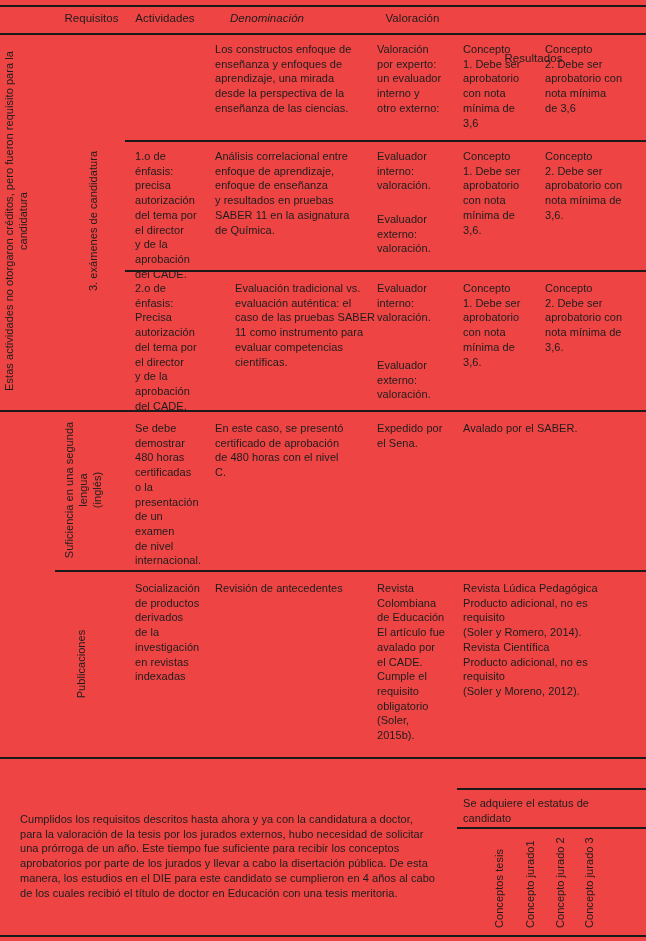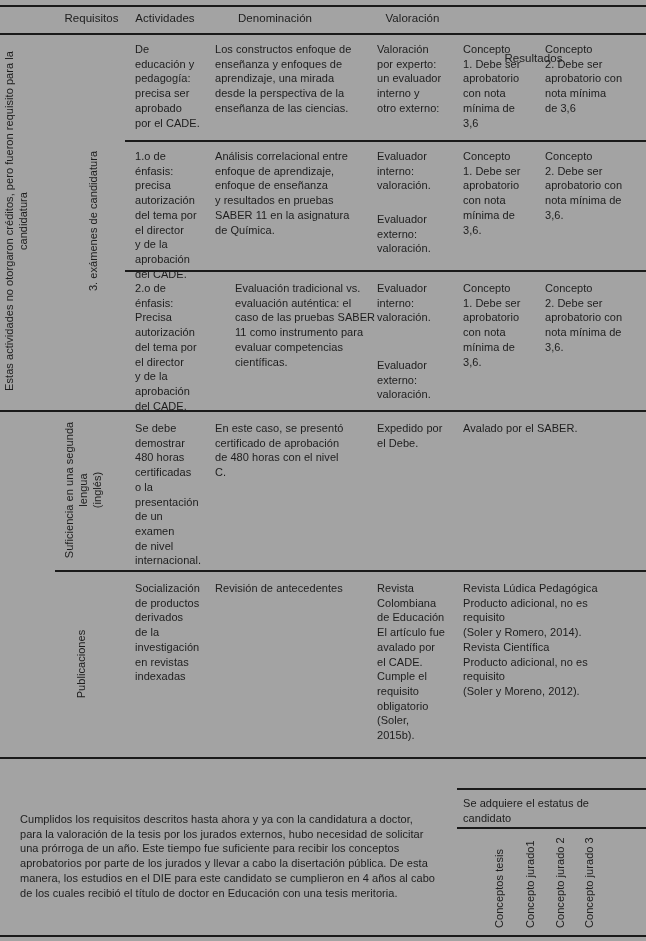--- a/index.html
+++ b/index.html
@@ -1,17 +1,17 @@
 <!DOCTYPE html>
 <html><head>
 <meta charset="utf-8">
 <style>
   html,body{margin:0;padding:0;background:#ffffff;}
   .page{
-    position:relative;width:646px;height:941px;background:#a3a3a3;
+    position:relative;width:646px;height:941px;background:#ef4444;
     font-family:"Liberation Sans",sans-serif;color:#1d1d1d;
     font-size:11px;line-height:14.7px;letter-spacing:0.05px;overflow:hidden;
   }
   .hr{position:absolute;background:#1a1a1a;height:1.5px;}
   .cell{position:absolute;white-space:pre-line;text-align:left;}
   .hdr{position:absolute;text-align:center;font-size:11.5px;white-space:nowrap;}
   .vlabel{
     position:absolute;transform:rotate(-90deg);
     text-align:center;white-space:pre-line;line-height:14px;
   }
@@ -28,38 +28,32 @@
   <div class="hr" style="left:125px;top:270px;width:521px;"></div>
   <div class="hr" style="left:0;top:410px;width:646px;"></div>
   <div class="hr" style="left:55px;top:570px;width:591px;"></div>
   <div class="hr" style="left:0;top:757px;width:646px;"></div>
   <div class="hr" style="left:457px;top:788px;width:189px;"></div>
   <div class="hr" style="left:457px;top:827px;width:189px;"></div>
   <div class="hr" style="left:0;top:935px;width:646px;"></div>
 
   <div class="hdr" style="left:55px;top:11px;width:73px;">Requisitos</div>
   <div class="hdr" style="left:130px;top:11px;width:70px;">Actividades</div>
-  <div class="hdr" style="left:215px;top:11px;width:120px;">Denominación</div>
+  <div class="hdr" style="left:207px;top:11px;width:120px;font-style:italic;">Denominación</div>
   <div class="hdr" style="left:375px;top:11px;width:75px;">Valoración</div>
   <div class="hdr" style="left:446px;top:11px;width:175px;margin-top:40px;">Resultados</div>
 
   <div class="vlabel" style="left:-172px;top:206px;width:377px;height:30px;">Estas actividades no otorgaron créditos, pero fueron requisito para la
 candidatura</div>
   <div class="vlabel" style="left:-96px;top:214px;width:377px;height:14px;">3. exámenes de candidatura</div>
   <div class="vlabel" style="left:4px;top:468px;width:160px;height:44px;">Suficiencia en una segunda
 lengua
 (inglés)</div>
   <div class="vlabel" style="left:-12px;top:657px;width:186px;height:14px;">Publicaciones</div>
 
-  <div class="cell" style="left:135px;top:42px;width:90px;">De
-educación y
-pedagogía:
-precisa ser
-aprobado
-por el CADE.</div>
   <div class="cell" style="left:215px;top:42px;width:168px;">Los constructos enfoque de
 enseñanza y enfoques de
 aprendizaje, una mirada
 desde la perspectiva de la
 enseñanza de las ciencias.</div>
   <div class="cell" style="left:377px;top:42px;width:95px;">Valoración
 por experto:
 un evaluador
 interno y
 otro externo:</div>
@@ -149,21 +143,21 @@
 presentación
 de un
 examen
 de nivel
 internacional.</div>
   <div class="cell" style="left:215px;top:421px;width:168px;">En este caso, se presentó
 certificado de aprobación
 de 480 horas con el nivel
 C.</div>
   <div class="cell" style="left:377px;top:421px;width:95px;">Expedido por
-el Debe.</div>
+el Sena.</div>
   <div class="cell" style="left:463px;top:421px;width:180px;">Avalado por el SABER.</div>
 
   <div class="cell" style="left:135px;top:581px;width:90px;">Socialización
 de productos
 derivados
 de la
 investigación
 en revistas
 indexadas</div>
   <div class="cell" style="left:215px;top:581px;width:168px;">Revisión de antecedentes</div>

